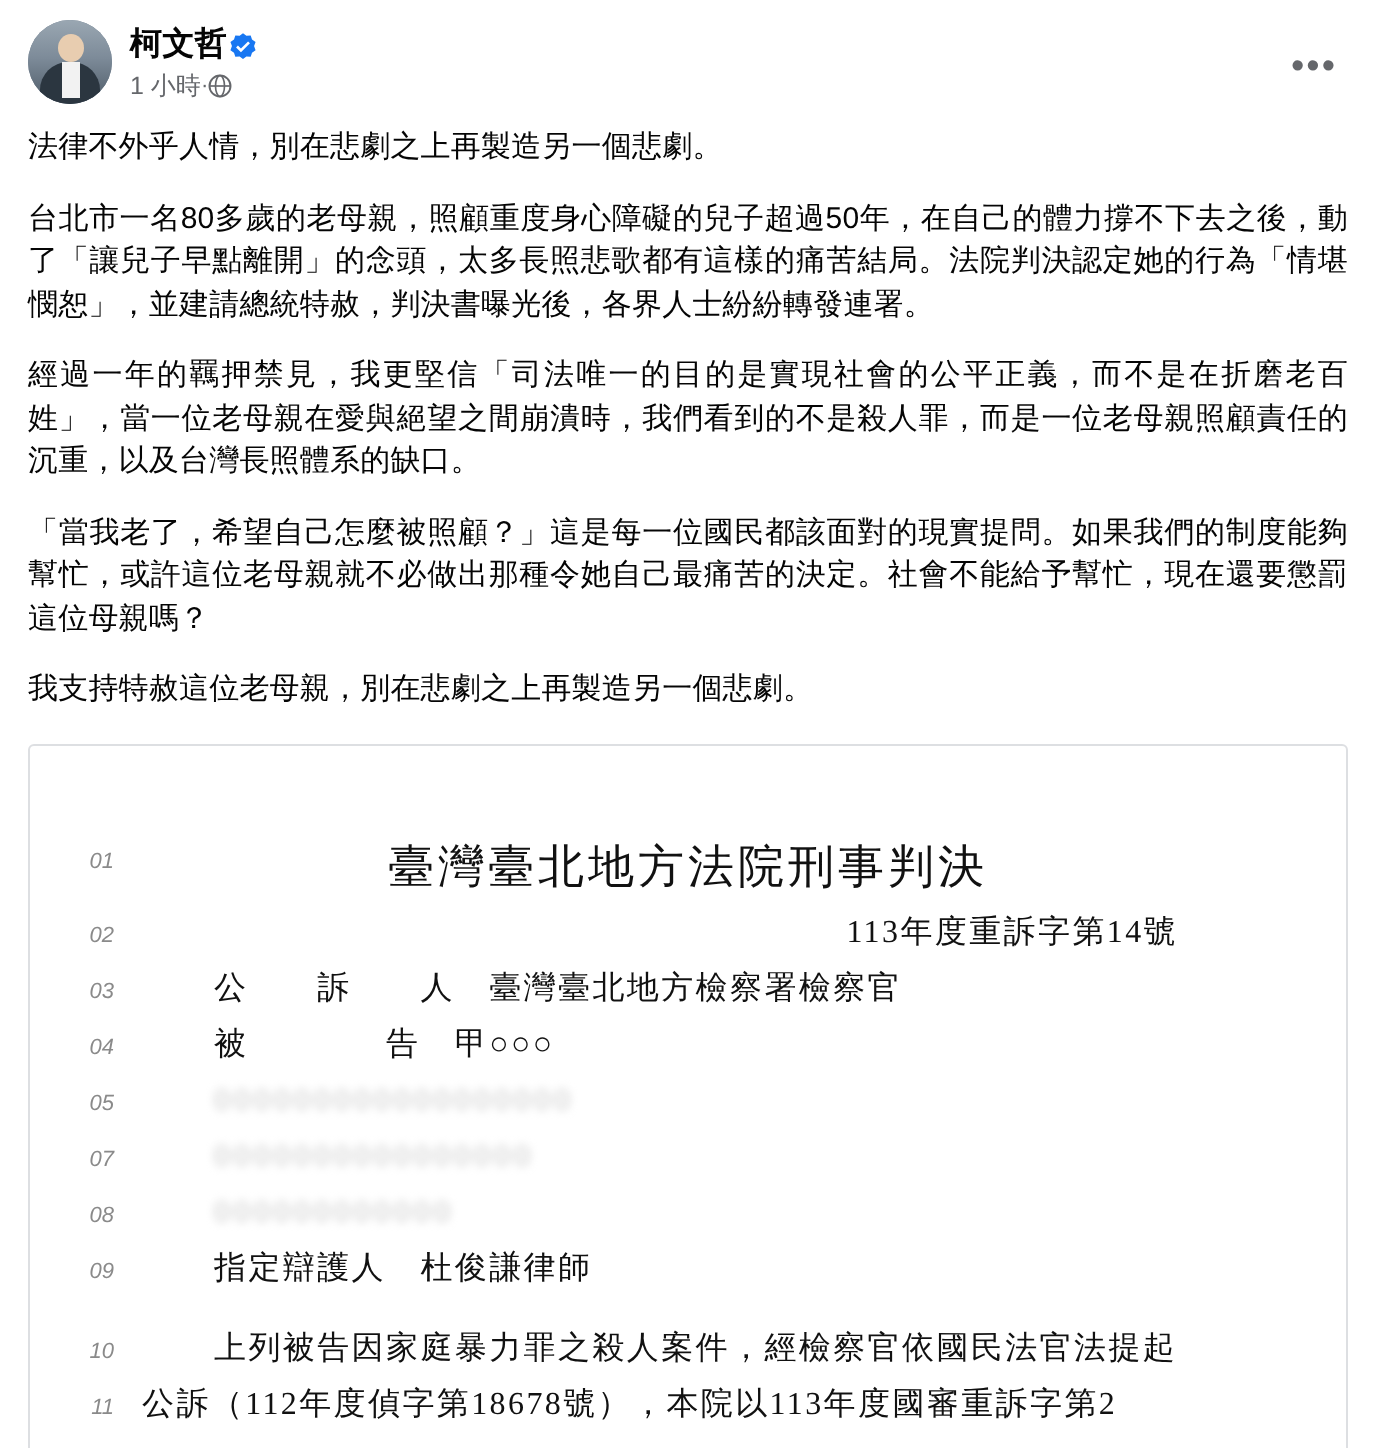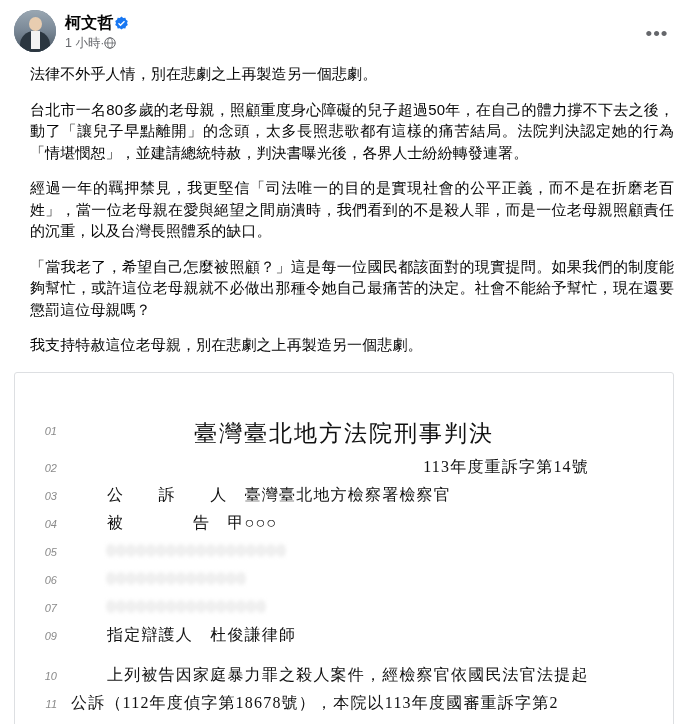--- a/index.html
+++ b/index.html
@@ -128,21 +128,21 @@
     line-height: 1;
     letter-spacing: 1px;
     background: transparent;
     border: none;
     cursor: pointer;
   }
   .post-body {
     padding: 6px 0 4px 0;
   }
   .post-body p {
-    margin: 0 0 14px 16px;
+    margin: 0 0 14px 0;
     font-size: 15px;
     line-height: 21.5px;
     color: #050505;
     text-align: justify;
     letter-spacing: 0.1px;
   }
   .post-body p:last-child {
     margin-bottom: 12px;
   }
   .doc-card {
@@ -272,30 +272,30 @@
       <div class="doc-line">
         <span class="ln">04</span>
         <span class="lt sp1">被　　　　告　甲○○○</span>
       </div>
 
       <div class="doc-line">
         <span class="ln">05</span>
         <span class="lt sp1 blur">000000000000000000</span>
       </div>
 
-      <div class="doc-line">
-        <span class="ln">06</span>
-        <span class="lt sp1 blur">00000000000000</span>
-      </div>
 
       <div class="doc-line">
         <span class="ln">07</span>
         <span class="lt sp1 blur">0000000000000000</span>
       </div>
 
+      <div class="doc-line">
+        <span class="ln">08</span>
+        <span class="lt sp1 blur">000000000000</span>
+      </div>
 
       <div class="doc-line">
         <span class="ln">09</span>
         <span class="lt sp1">指定辯護人　杜俊謙律師</span>
       </div>
 
       <div class="doc-line">
         <span class="ln">10</span>
         <span class="lt indent">上列被告因家庭暴力罪之殺人案件，經檢察官依國民法官法提起</span>
       </div>

